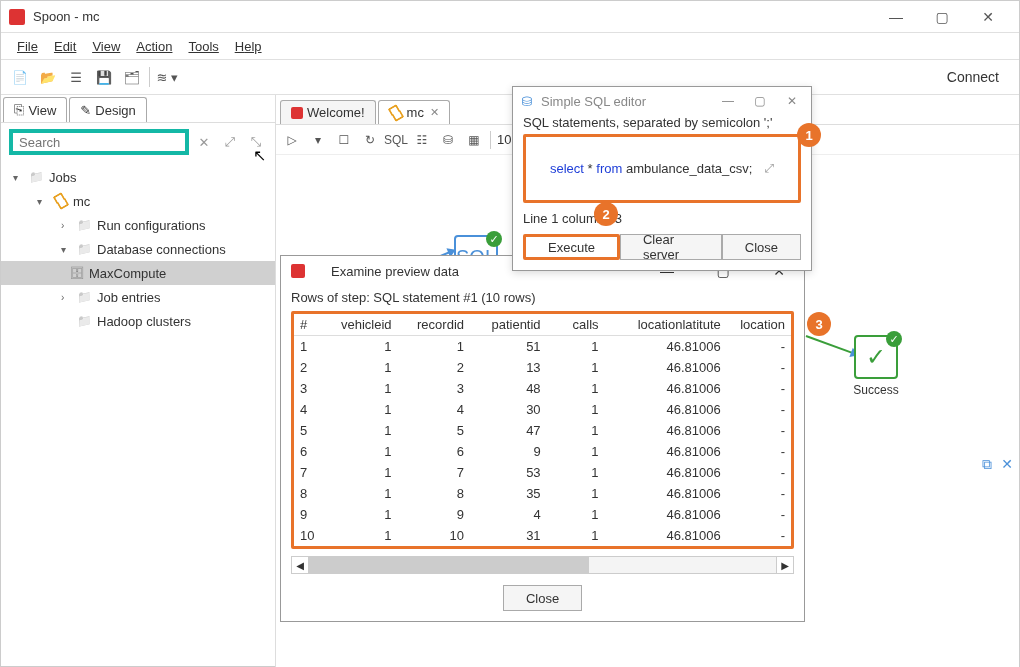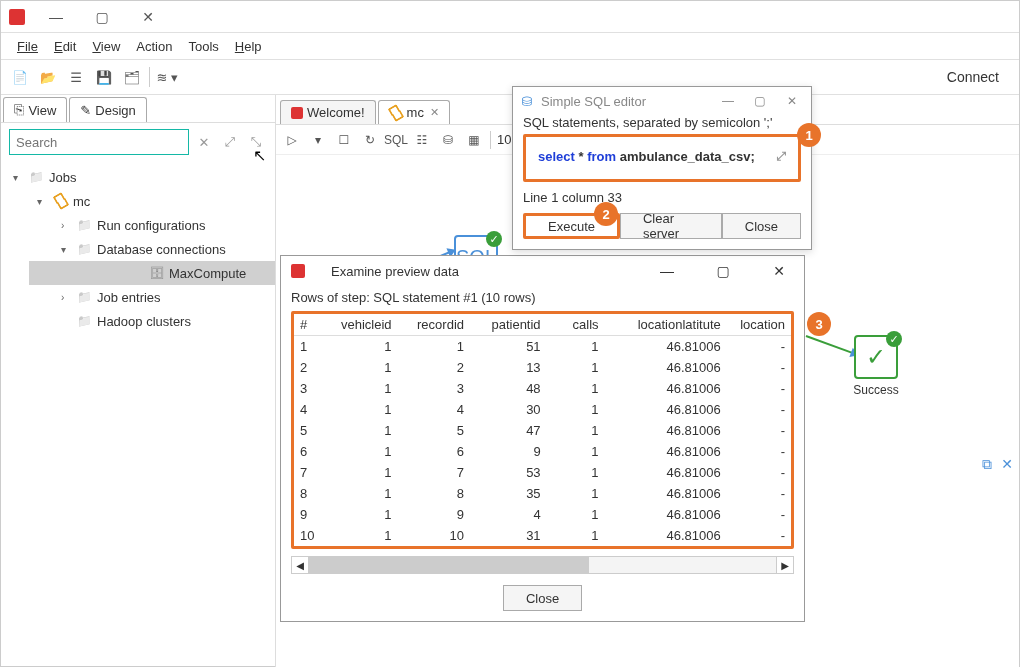--- a/index.html
+++ b/index.html
@@ -3,33 +3,33 @@
 <meta charset="utf-8">
 <style>
 * { box-sizing: border-box; font-family: "Segoe UI", Tahoma, sans-serif; }
 body { margin: 0; padding: 0; background: #fff; width: 1020px; height: 667px; overflow: hidden; position: relative; font-size: 13px; color: #333; }
 .window { border: 1px solid #ccc; background: #fff; }
 .titlebar { display: flex; align-items: center; height: 32px; padding: 0 8px; border-bottom: 1px solid #e0e0e0; }
 .titlebar .app-icon { width: 16px; height: 16px; background: #d33; border-radius: 2px; margin-right: 8px; position: relative; }
 .titlebar .title { flex: 1; font-size: 13px; color: #333; }
 .titlebar .winbtn { width: 46px; height: 32px; display: flex; align-items: center; justify-content: center; color: #555; font-size: 14px; cursor: pointer; }
 .menubar { display: flex; align-items: center; height: 26px; padding: 0 8px; font-size: 13px; }
-.menubar .menu-item { padding: 2px 8px; cursor: pointer; }
+.menubar .menu-item { padding: 2px 8px; cursor: pointer; text-decoration: underline; }
 .menubar .menu-item .ul { text-decoration: underline; }
 .toolbar { display: flex; align-items: center; height: 36px; padding: 0 8px; border-top: 1px solid #e0e0e0; border-bottom: 1px solid #e0e0e0; gap: 6px; }
 .toolbar .tool-icon { width: 22px; height: 22px; display: flex; align-items: center; justify-content: center; cursor: pointer; color: #555; }
 .toolbar .spacer { flex: 1; }
 .connect { font-size: 14px; color: #333; padding: 0 12px; cursor: pointer; }
 .main { display: flex; height: calc(667px - 32px - 26px - 36px); }
 .sidebar { width: 275px; border-right: 1px solid #ddd; display: flex; flex-direction: column; }
 .sidebar-tabs { display: flex; height: 28px; border-bottom: 1px solid #ddd; }
 .sidebar-tabs .tab { display: flex; align-items: center; padding: 0 10px; border: 1px solid #aaa; border-bottom: none; background: #fff; margin: 2px 0 0 2px; border-radius: 3px 3px 0 0; gap: 4px; cursor: pointer; }
 .sidebar-tabs .tab.active { background: #fff; }
 .search-row { display: flex; align-items: center; padding: 6px 8px; gap: 4px; }
-.search-row input { flex: 1; height: 26px; border: 1px solid #14b8a6; padding: 0 6px; font-size: 13px; min-width: 0; }
+.search-row input { flex: 1; height: 26px; border: 4px solid #14b8a6; padding: 0 6px; font-size: 13px; min-width: 0; }
 .search-row .sicon { width: 22px; height: 22px; display: flex; align-items: center; justify-content: center; color: #999; cursor: pointer; flex-shrink: 0; }
 .tree { padding: 4px 0; overflow: auto; flex: 1; }
 .tree .node { display: flex; align-items: center; height: 24px; padding-left: 12px; cursor: pointer; gap: 4px; white-space: nowrap; }
 .tree .chevron { width: 12px; display: inline-block; color: #666; font-size: 10px; }
 .tree .ticon { width: 16px; height: 16px; display: inline-flex; align-items: center; justify-content: center; color: #888; }
 .tree .selected { background: #d0d0d0; }
 .folder-icon::before { content: "📁"; font-size: 12px; filter: grayscale(1) opacity(0.7); }
 .db-icon::before { content: "🗄"; font-size: 12px; }
 .content { flex: 1; position: relative; display: flex; flex-direction: column; }
 .editor-tabs { display: flex; height: 30px; border-bottom: 1px solid #ddd; align-items: end; padding: 0 4px; }
@@ -47,21 +47,21 @@
 .lock-icon { position: absolute; color: #e8a020; font-size: 14px; }
 .arrow-line { position: absolute; height: 2px; background: #4a90d9; transform-origin: left center; }
 .arrow-line::after { content: ""; position: absolute; right: -6px; top: -4px; border-left: 8px solid #4a90d9; border-top: 5px solid transparent; border-bottom: 5px solid transparent; }
 .mini-window { position: absolute; background: #fff; border: 1px solid #999; box-shadow: 0 2px 8px rgba(0,0,0,0.15); }
 .mini-titlebar { display: flex; align-items: center; height: 28px; padding: 0 6px; gap: 6px; color: #888; font-size: 13px; }
 .mini-titlebar .mt-icon { width: 16px; height: 16px; display: flex; align-items: center; justify-content: center; color: #4a90d9; }
 .mini-titlebar .spacer { flex: 1; }
 .mini-titlebar .wbtn { width: 26px; height: 20px; display: flex; align-items: center; justify-content: center; color: #888; cursor: pointer; font-size: 12px; }
 .sql-body { padding: 0 10px 10px 10px; }
 .sql-label { font-size: 13px; color: #333; margin-bottom: 4px; }
-.sql-input-wrap { border: 3px solid #e8732a; border-radius: 2px; padding: 12px; font-family: Consolas, monospace; font-size: 13px; position: relative; display: flex; align-items: flex-start; gap: 4px; min-height: 48px; font-weight: bold; }
+.sql-input-wrap { border: 3px solid #e8732a; border-radius: 2px; padding: 24px; font-family: Consolas, monospace; font-size: 13px; position: relative; display: flex; align-items: flex-start; gap: 4px; min-height: 48px; }
 .sql-txt { flex: 1; }
 .sql-k { color: #1e3ed8; }
 .sql-t { color: #333; }
 .sql-expand { color: #999; font-size: 12px; cursor: pointer; }
 .pos-label { font-size: 13px; margin: 8px 0; }
 .btn-row { display: flex; gap: 0; justify-content: center; }
 .btn { height: 26px; padding: 0 22px; border: 1px solid #aaa; background: #f5f5f5; cursor: pointer; font-size: 13px; display: inline-flex; align-items: center; justify-content: center; }
 .btn.highlight { border: 3px solid #e8732a; border-radius: 2px; background: #fff; }
 .callout { position: absolute; width: 24px; height: 24px; border-radius: 50%; background: #e8732a; color: #fff; display: flex; align-items: center; justify-content: center; font-size: 13px; font-weight: bold; z-index: 60; }
 .preview-window { position: absolute; background: #fff; border: 1px solid #999; left: 280px; top: 255px; width: 525px; }
@@ -88,20 +88,21 @@
 .mc-icon::before { left: 0; top: 0; transform: rotate(-30deg); }
 .mc-icon::after { right: 0; bottom: 0; transform: rotate(150deg); }
 </style>
 </head>
 <body>
 
 <div class="window" style="width:1020px;height:667px;">
 
   <div class="titlebar">
     <div class="app-icon"></div>
+    <div class="title">Spoon - mc</div>
     <div class="winbtn">—</div>
     <div class="winbtn">▢</div>
     <div class="winbtn">✕</div>
   </div>
 
   <div class="menubar">
     <div class="menu-item"><span class="ul"><span class="ul">F</span>ile</span></div>
     <div class="menu-item"><span class="ul">E</span>dit</div>
     <div class="menu-item"><span class="ul">V</span>iew</div>
     <div class="menu-item">Action</div>
@@ -156,21 +157,21 @@
         <div class="node" style="padding-left:60px;">
             <span class="chevron">›</span>
             <span class="ticon folder-icon"></span>
             <span>Run configurations</span>
           </div>
         <div class="node" style="padding-left:60px;">
             <span class="chevron">▾</span>
             <span class="ticon folder-icon"></span>
             <span>Database connections</span>
           </div>
-        <div class="node selected" style="padding-left:104px;margin-left:28px;">
+        <div class="node selected" style="padding-left:52px;">
             <span class="chevron"></span>
             <span class="ticon db-icon"></span>
             <span>MaxCompute</span>
           </div>
         <div class="node" style="padding-left:60px;">
             <span class="chevron">›</span>
             <span class="ticon folder-icon"></span>
             <span>Job entries</span>
           </div>
         <div class="node" style="padding-left:60px;">

